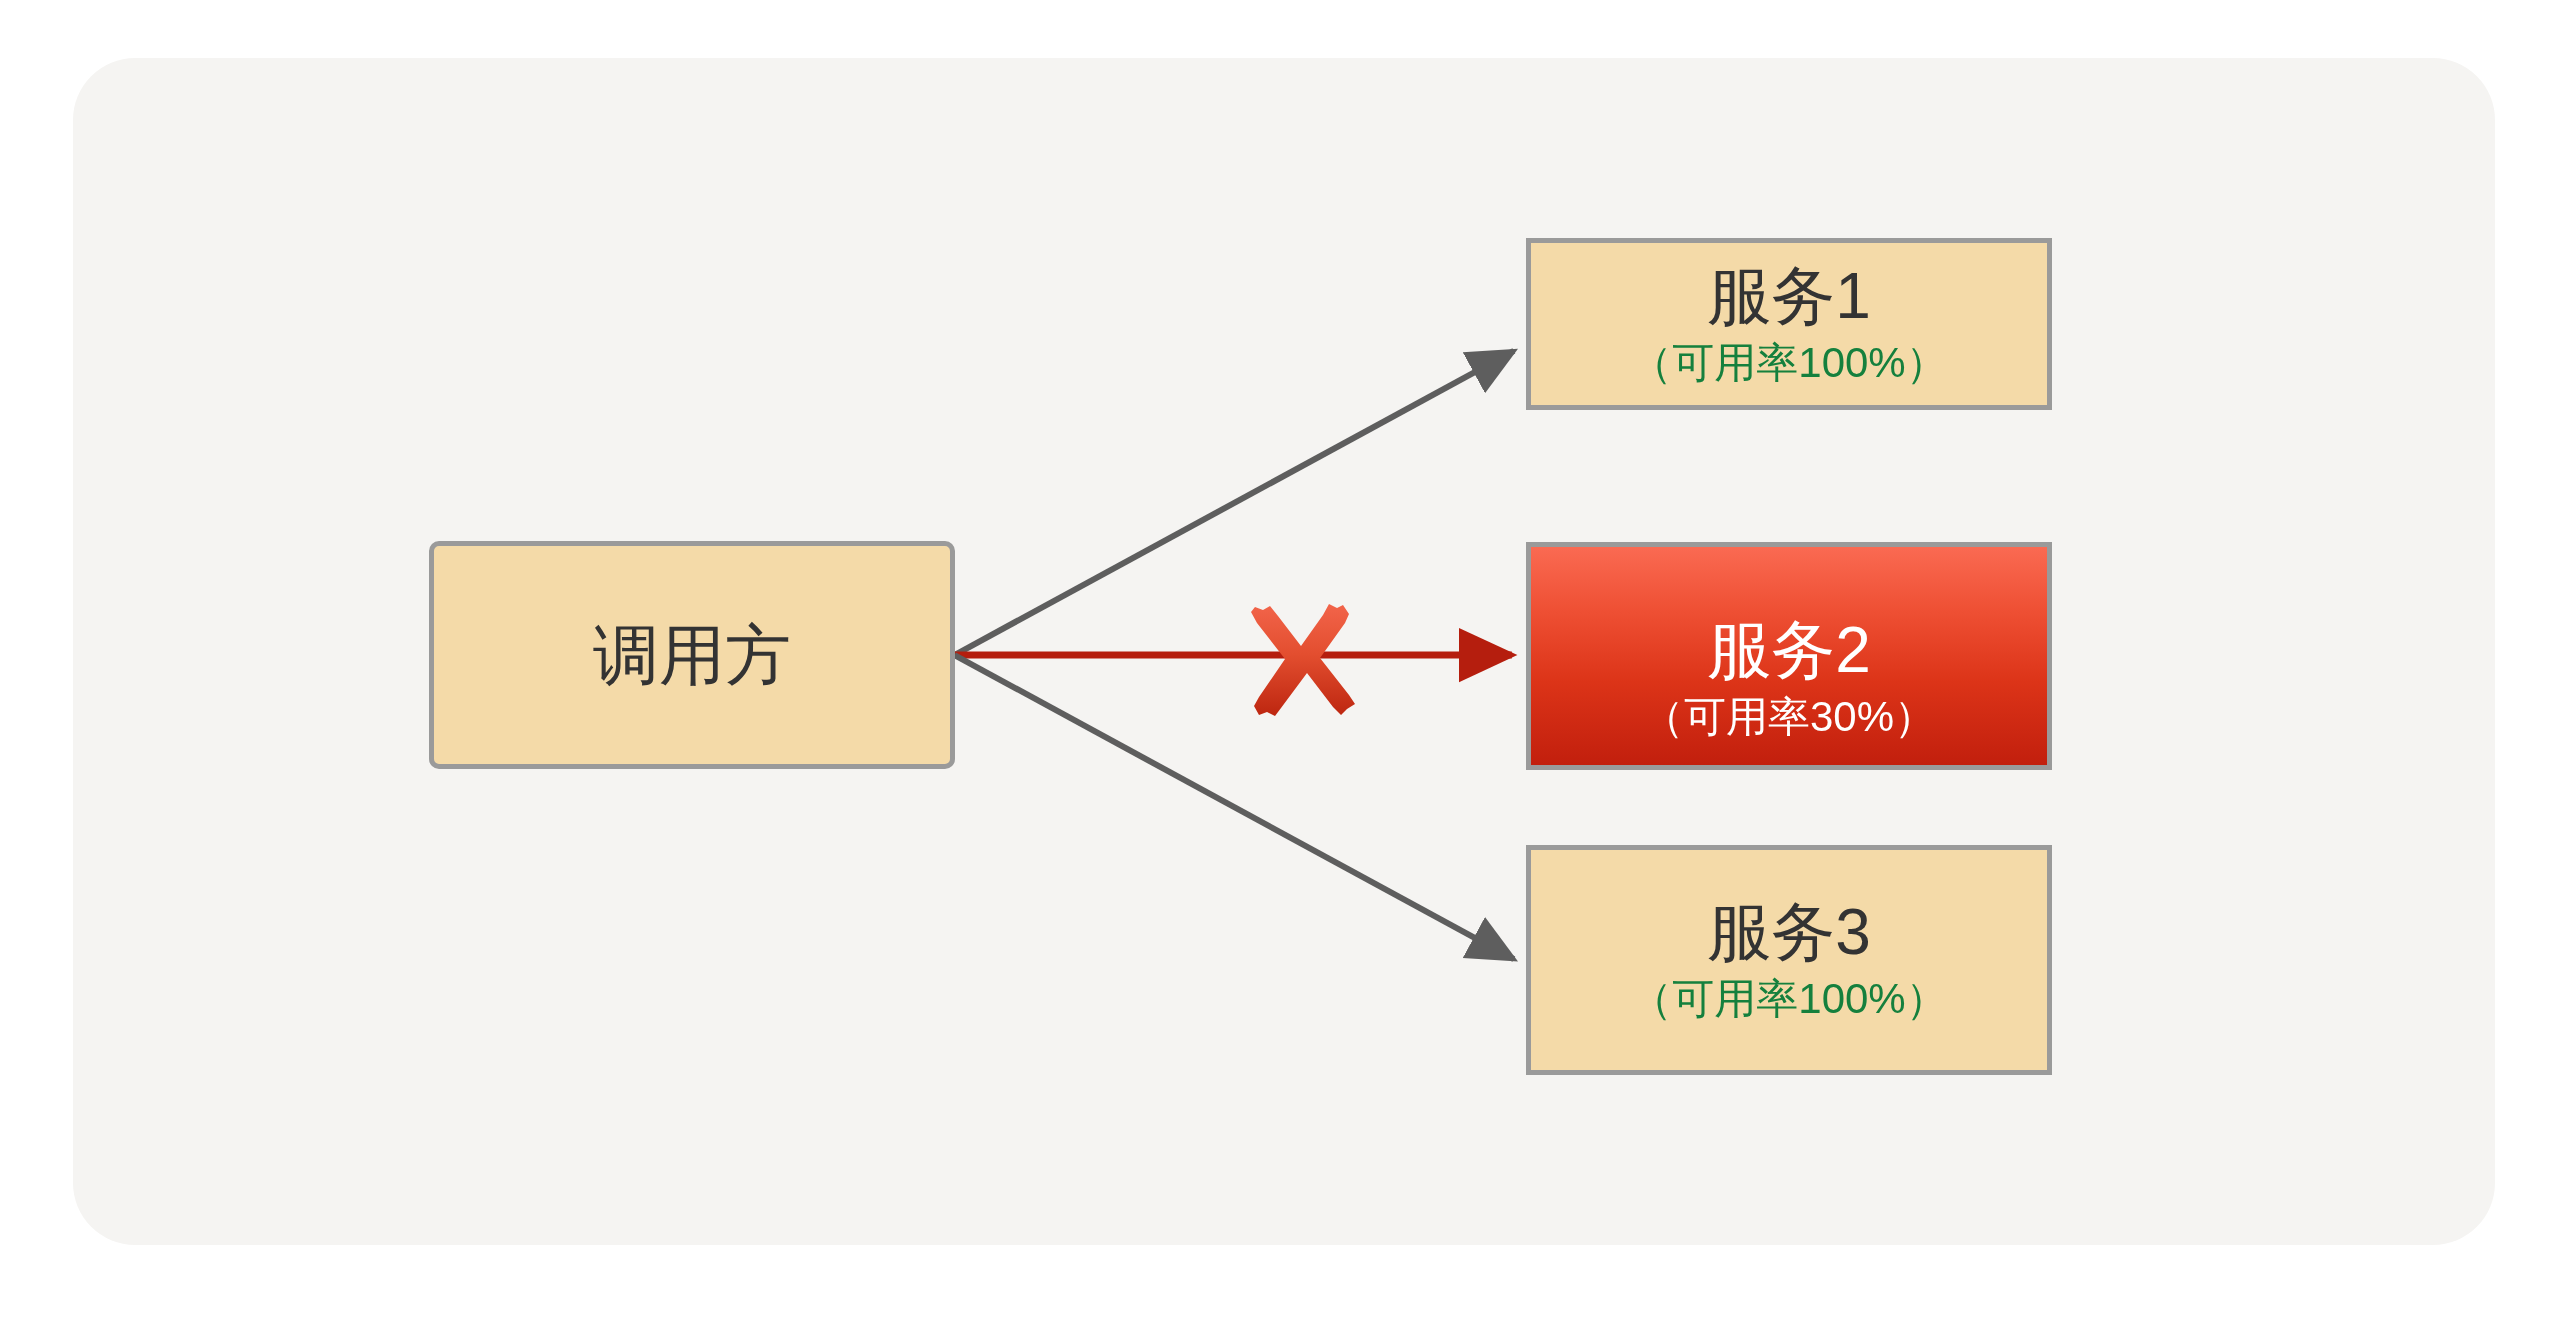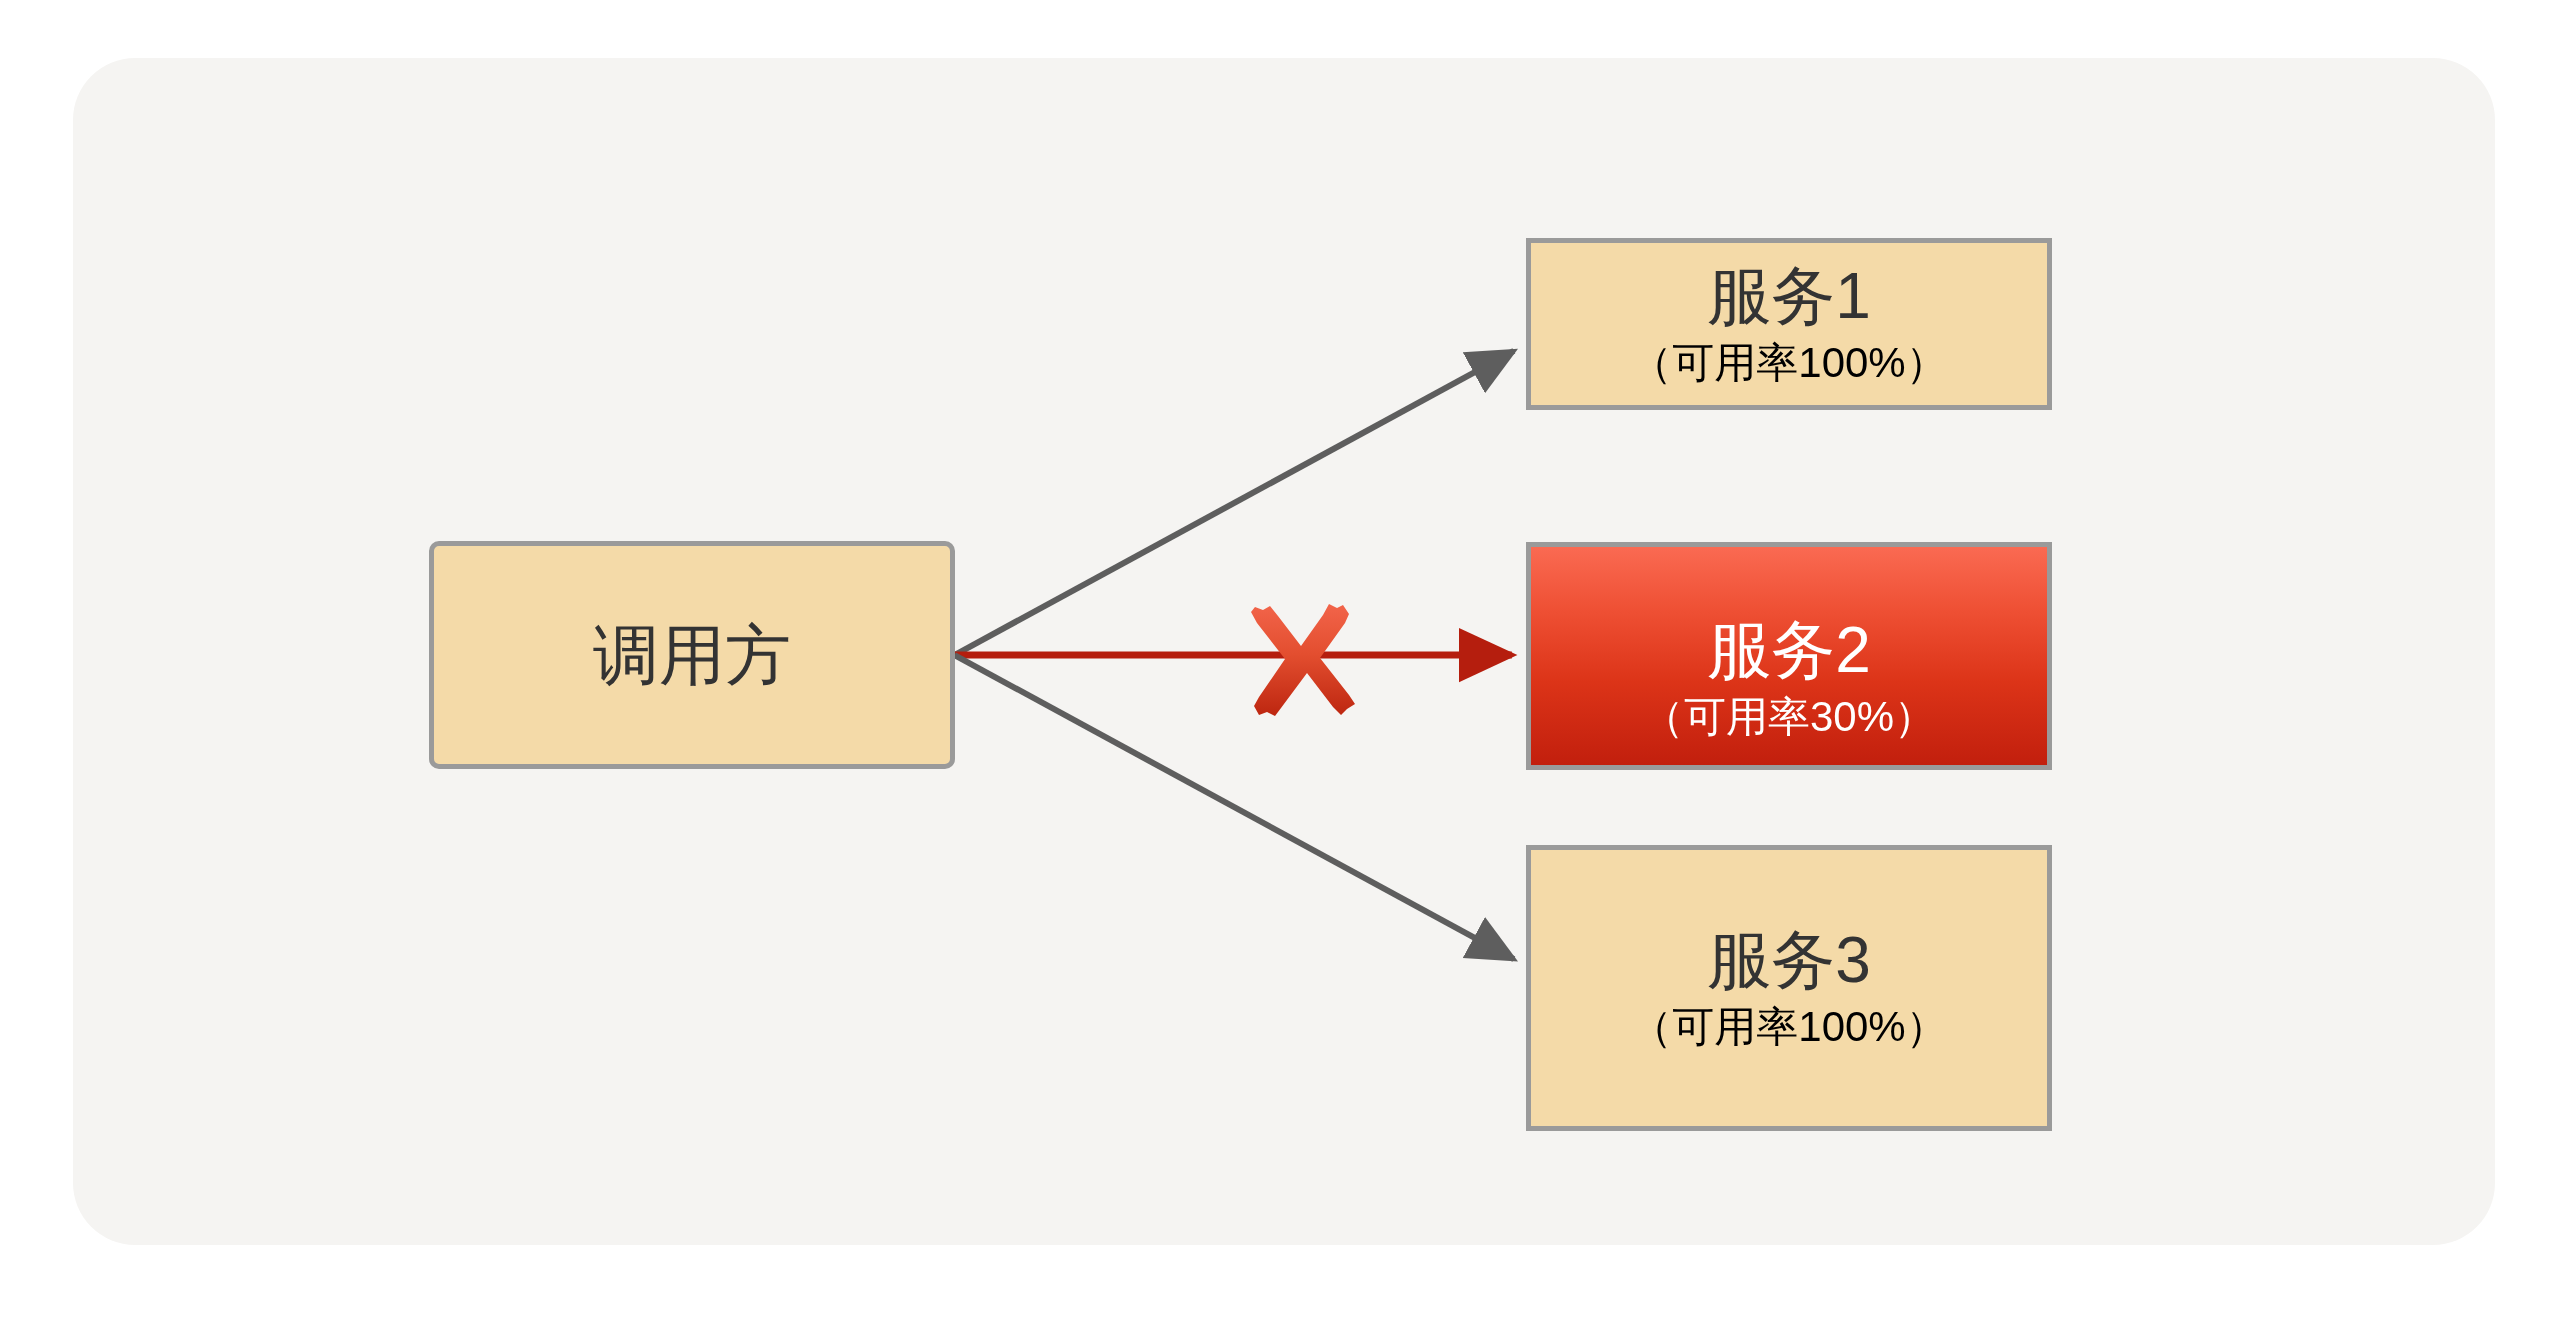--- a/index.html
+++ b/index.html
@@ -50,21 +50,21 @@
     color: #333333;
     letter-spacing: 0px;
     white-space: nowrap;
   }
   .node-title-light {
     color: #ffffff;
     margin-top: 44px;
   }
   .node-sub {
     font-size: 42px;
-    color: #000000;
+    color: #15803d;
     margin-top: 14px;
     white-space: nowrap;
   }
   .node-sub-light {
     color: #ffffff;
   }
   .node-single .node-title {
     font-size: 66px;
   }
   #caller-node {
@@ -83,21 +83,21 @@
   #service-2-node {
     left: 1526px;
     top: 542px;
     width: 526px;
     height: 228px;
   }
   #service-3-node {
     left: 1526px;
     top: 845px;
     width: 526px;
-    height: 286px;
+    height: 230px;
   }
   #edge-layer {
     position: absolute;
     left: 0;
     top: 0;
     width: 2576px;
     height: 1323px;
     pointer-events: none;
   }
   #x-mark-layer {

